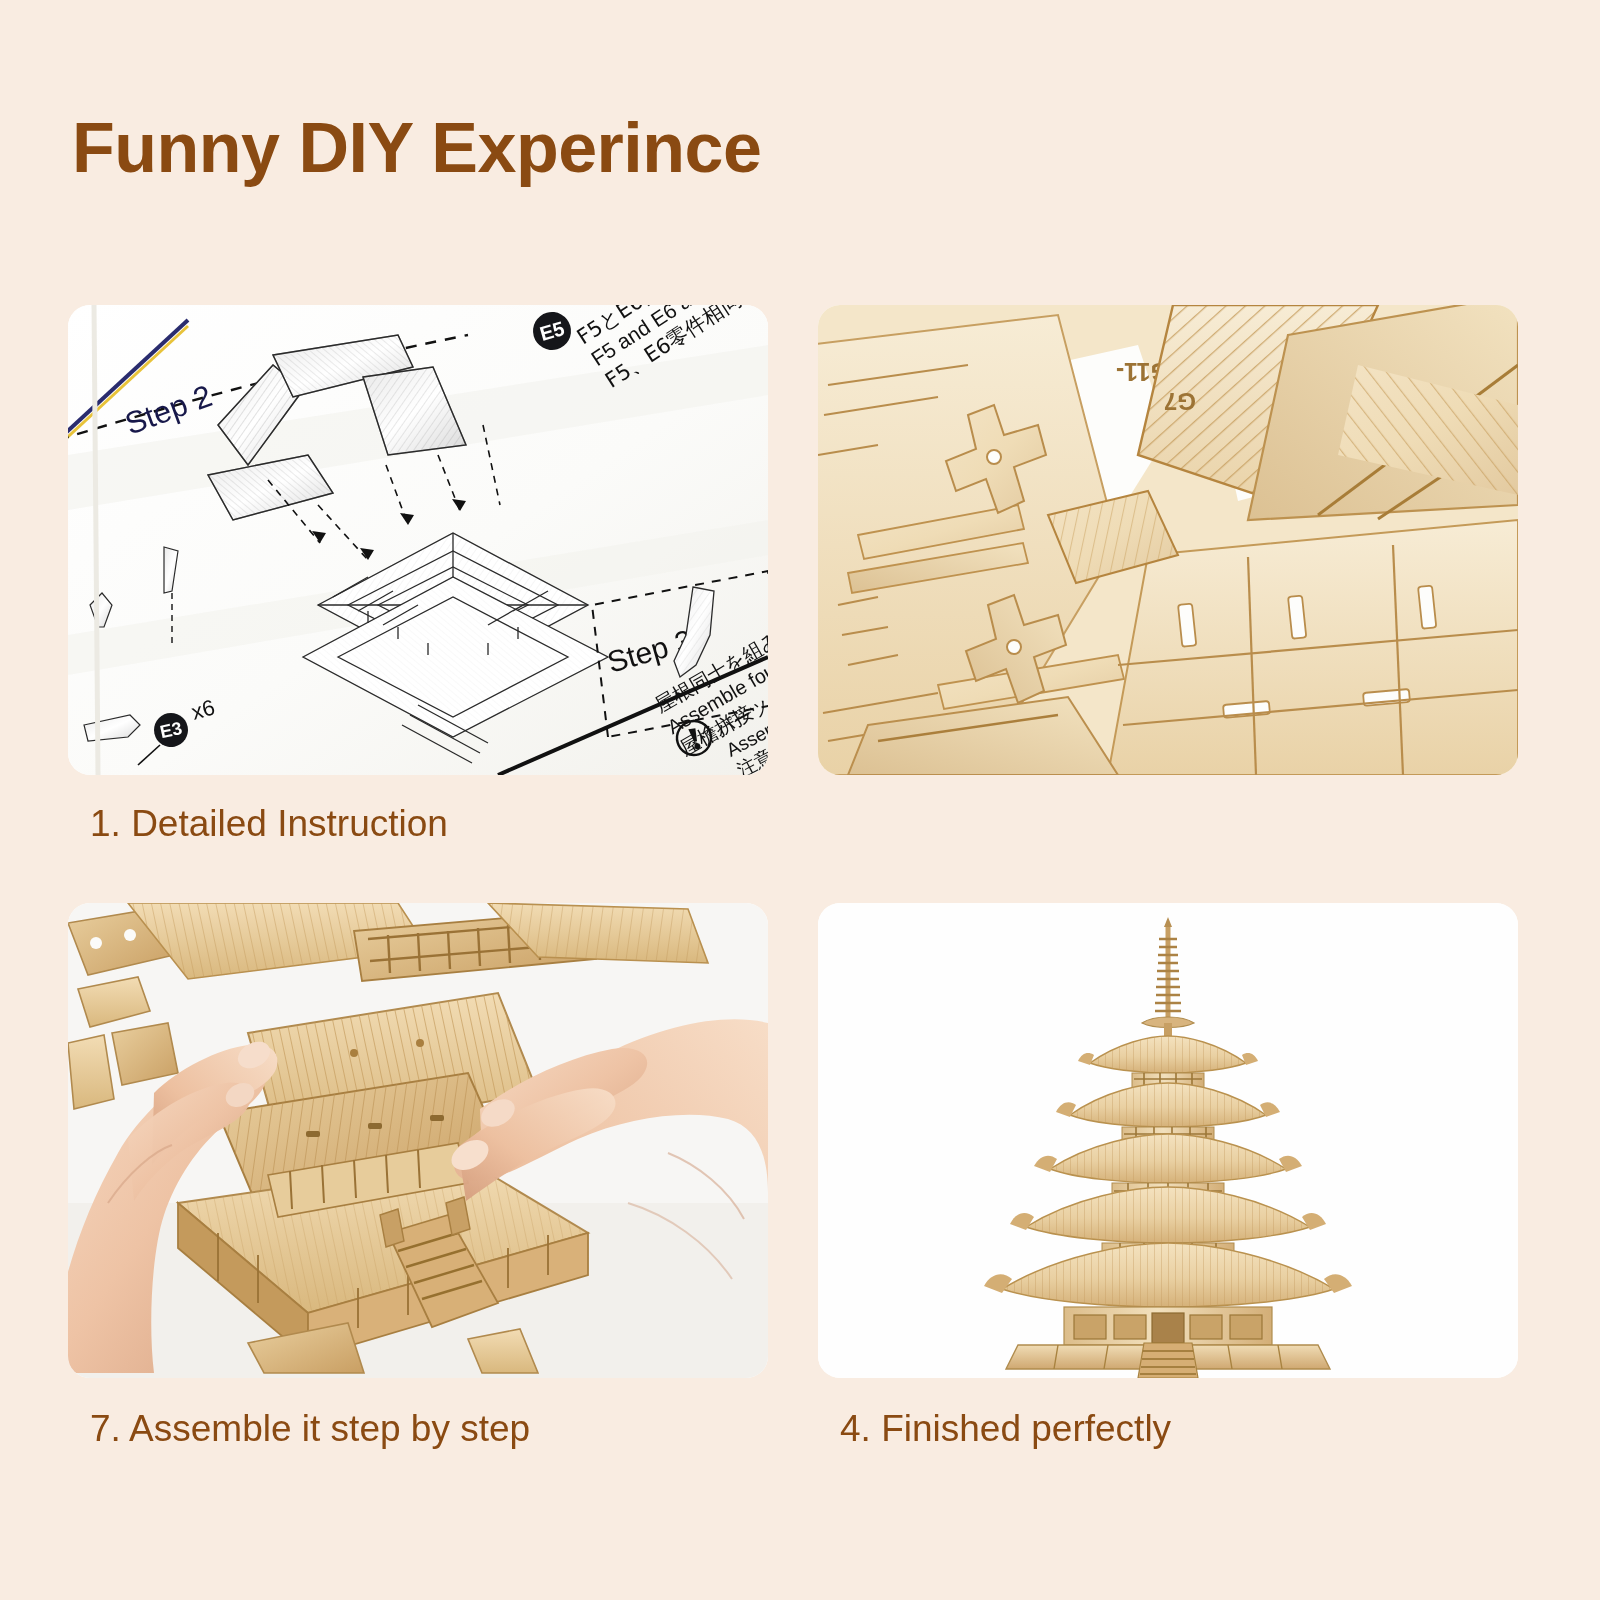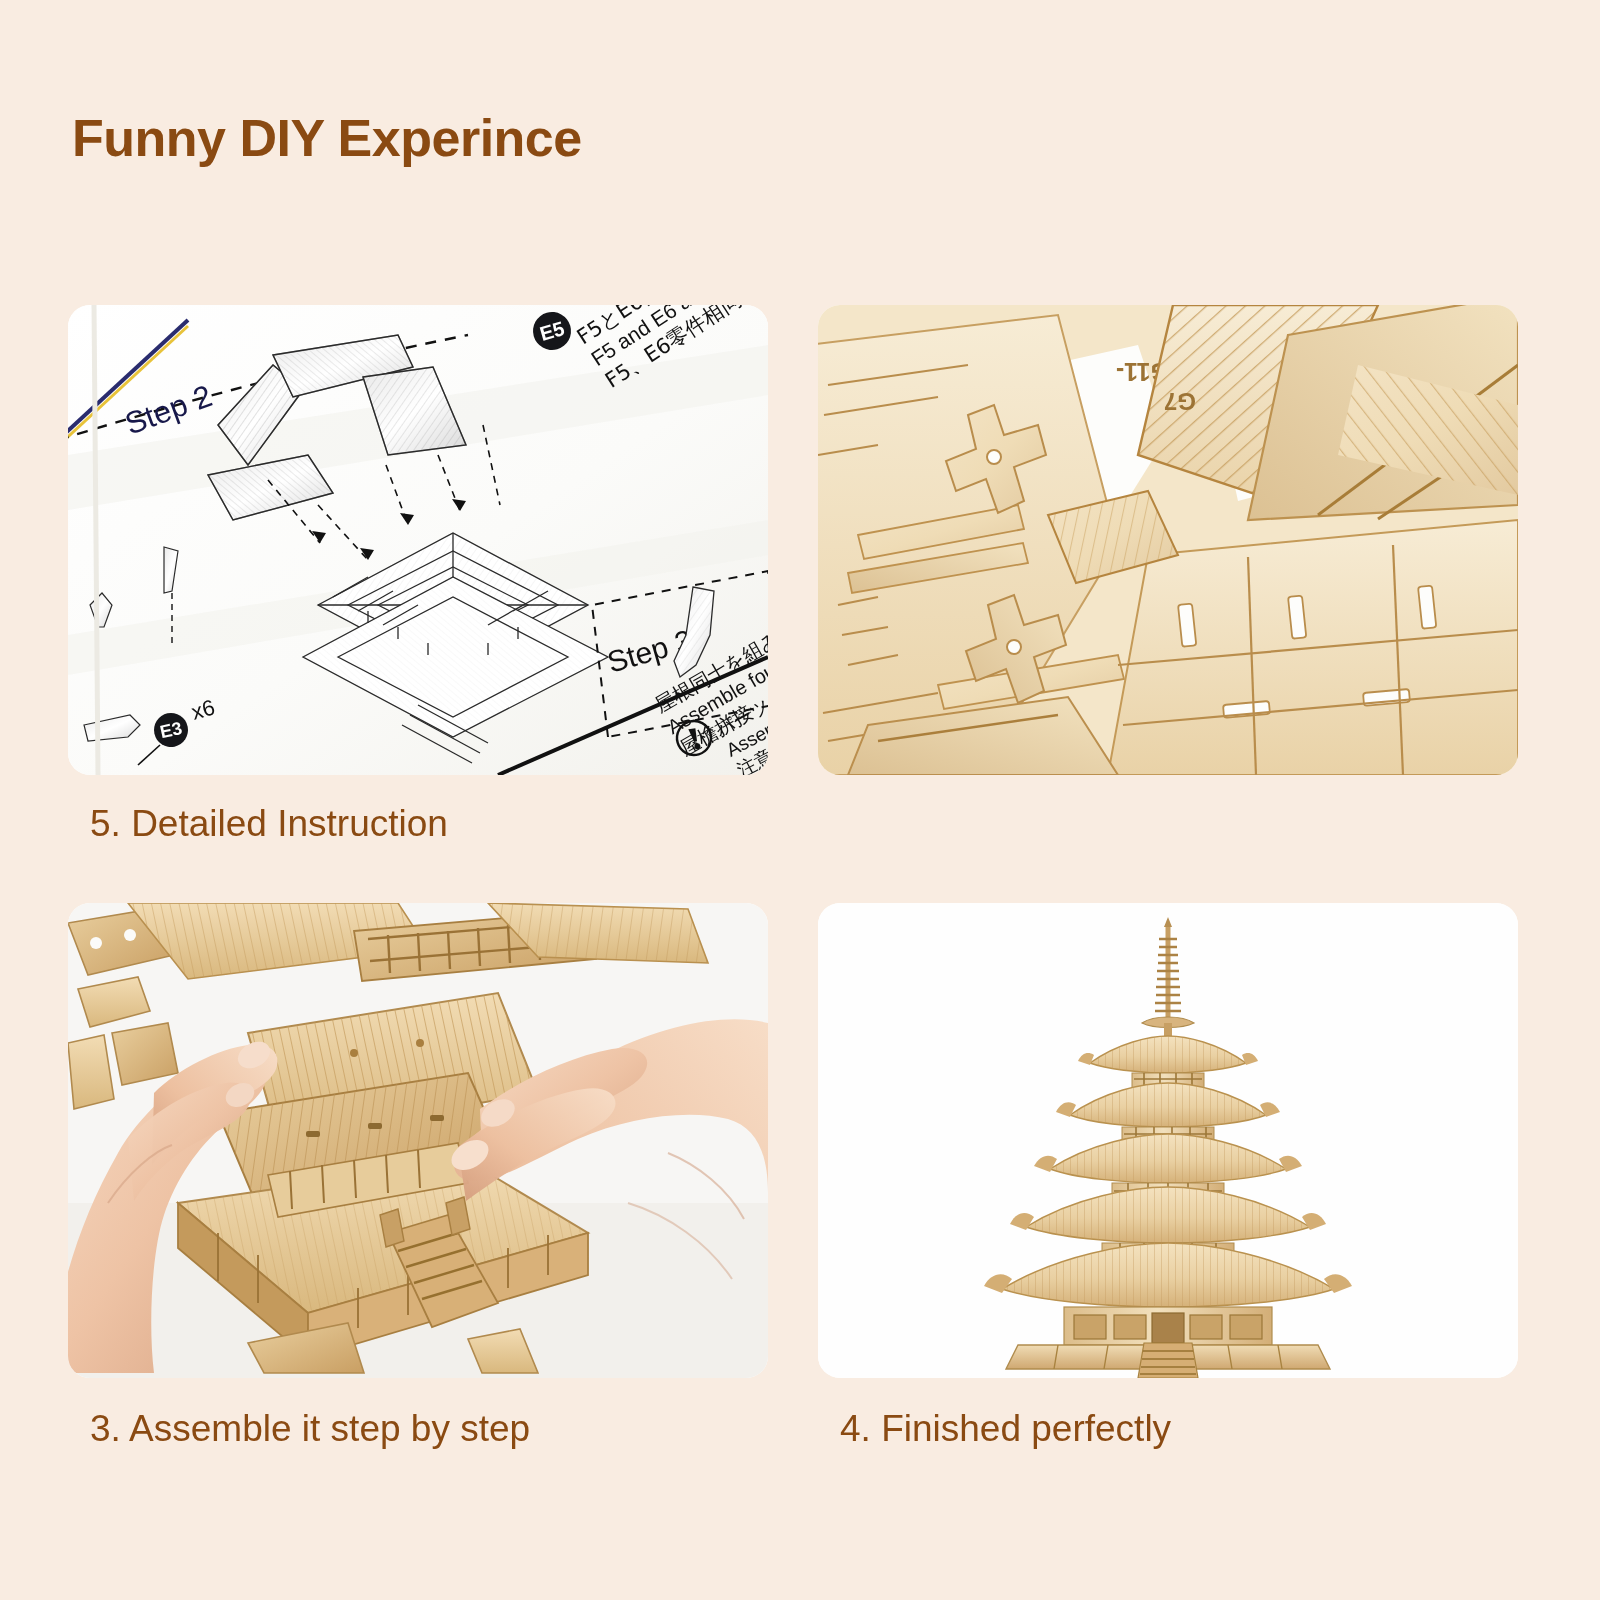--- a/index.html
+++ b/index.html
@@ -6,21 +6,21 @@
   html, body {
     width: 1600px; height: 1600px;
     font-family: "Liberation Sans", sans-serif;
     overflow: hidden;
   }
   body { background: #f9ece1; position: relative; }
 
   .page-title {
     position: absolute;
     left: 72px; top: 108px;
-    font-size: 52px;
+    font-size: 70px;
     font-weight: bold;
     color: #8a4a12;
     letter-spacing: -0.5px;
     white-space: nowrap;
   }
 
   .grid {
     position: absolute;
     left: 68px; top: 305px;
     width: 1464px; height: 1180px;
@@ -189,21 +189,21 @@
           <path d="M16 420 L62 410 L72 420 L60 432 L20 436 Z"></path>
           <path d="M22 300 L34 288 L44 300 L36 322 L30 322 Z"></path>
           <path d="M96 242 L110 246 L104 286 L96 288 Z"></path>
         </g>
         <line x1="104" y1="288" x2="104" y2="340" stroke="#111" stroke-width="1.4" stroke-dasharray="6 5"></line>
 
         <path d="M26 0 L30 470" stroke="#eceae3" stroke-width="5" fill="none"></path>
       </svg>
     </div>
   </div>
-  <div class="caption cap1">5. Detailed Instruction</div>
+  <div class="caption cap1">1. Detailed Instruction</div>
 
   <div class="cell c2">
     <div class="panel">
       <svg viewBox="0 0 700 470" preserveAspectRatio="xMidYMid slice">
         <defs>
           <linearGradient id="woodA" x1="0" y1="0" x2="1" y2="1">
             <stop offset="0" stop-color="#f3e3c4"></stop>
             <stop offset="0.5" stop-color="#efdcb6"></stop>
             <stop offset="1" stop-color="#e3caa0"></stop>
           </linearGradient>
@@ -442,21 +442,21 @@
           <path d="M560 300 C 600 312, 640 340, 664 376" stroke="#cf9c7f" stroke-width="2" fill="none" opacity="0.45"></path>
         </g>
 
         <g>
           <path d="M180 440 L280 420 L296 470 L196 470 Z" fill="url(#wd2)" stroke="#b18a4e" stroke-width="1.6"></path>
           <path d="M400 436 L452 426 L470 470 L414 470 Z" fill="url(#wd1)" stroke="#b18a4e" stroke-width="1.6"></path>
         </g>
       </svg>
     </div>
   </div>
-  <div class="caption cap3">3. Assemble it step by step</div>
+  <div class="caption cap3">7. Assemble it step by step</div>
 
   <div class="cell c4">
     <div class="panel">
       <svg viewBox="0 0 700 475" preserveAspectRatio="xMidYMid slice">
         <defs>
           <linearGradient id="roofG" x1="0" y1="0" x2="0" y2="1">
             <stop offset="0" stop-color="#f4e2bf"></stop>
             <stop offset="0.55" stop-color="#e9d0a2"></stop>
             <stop offset="1" stop-color="#d5b179"></stop>
           </linearGradient>

